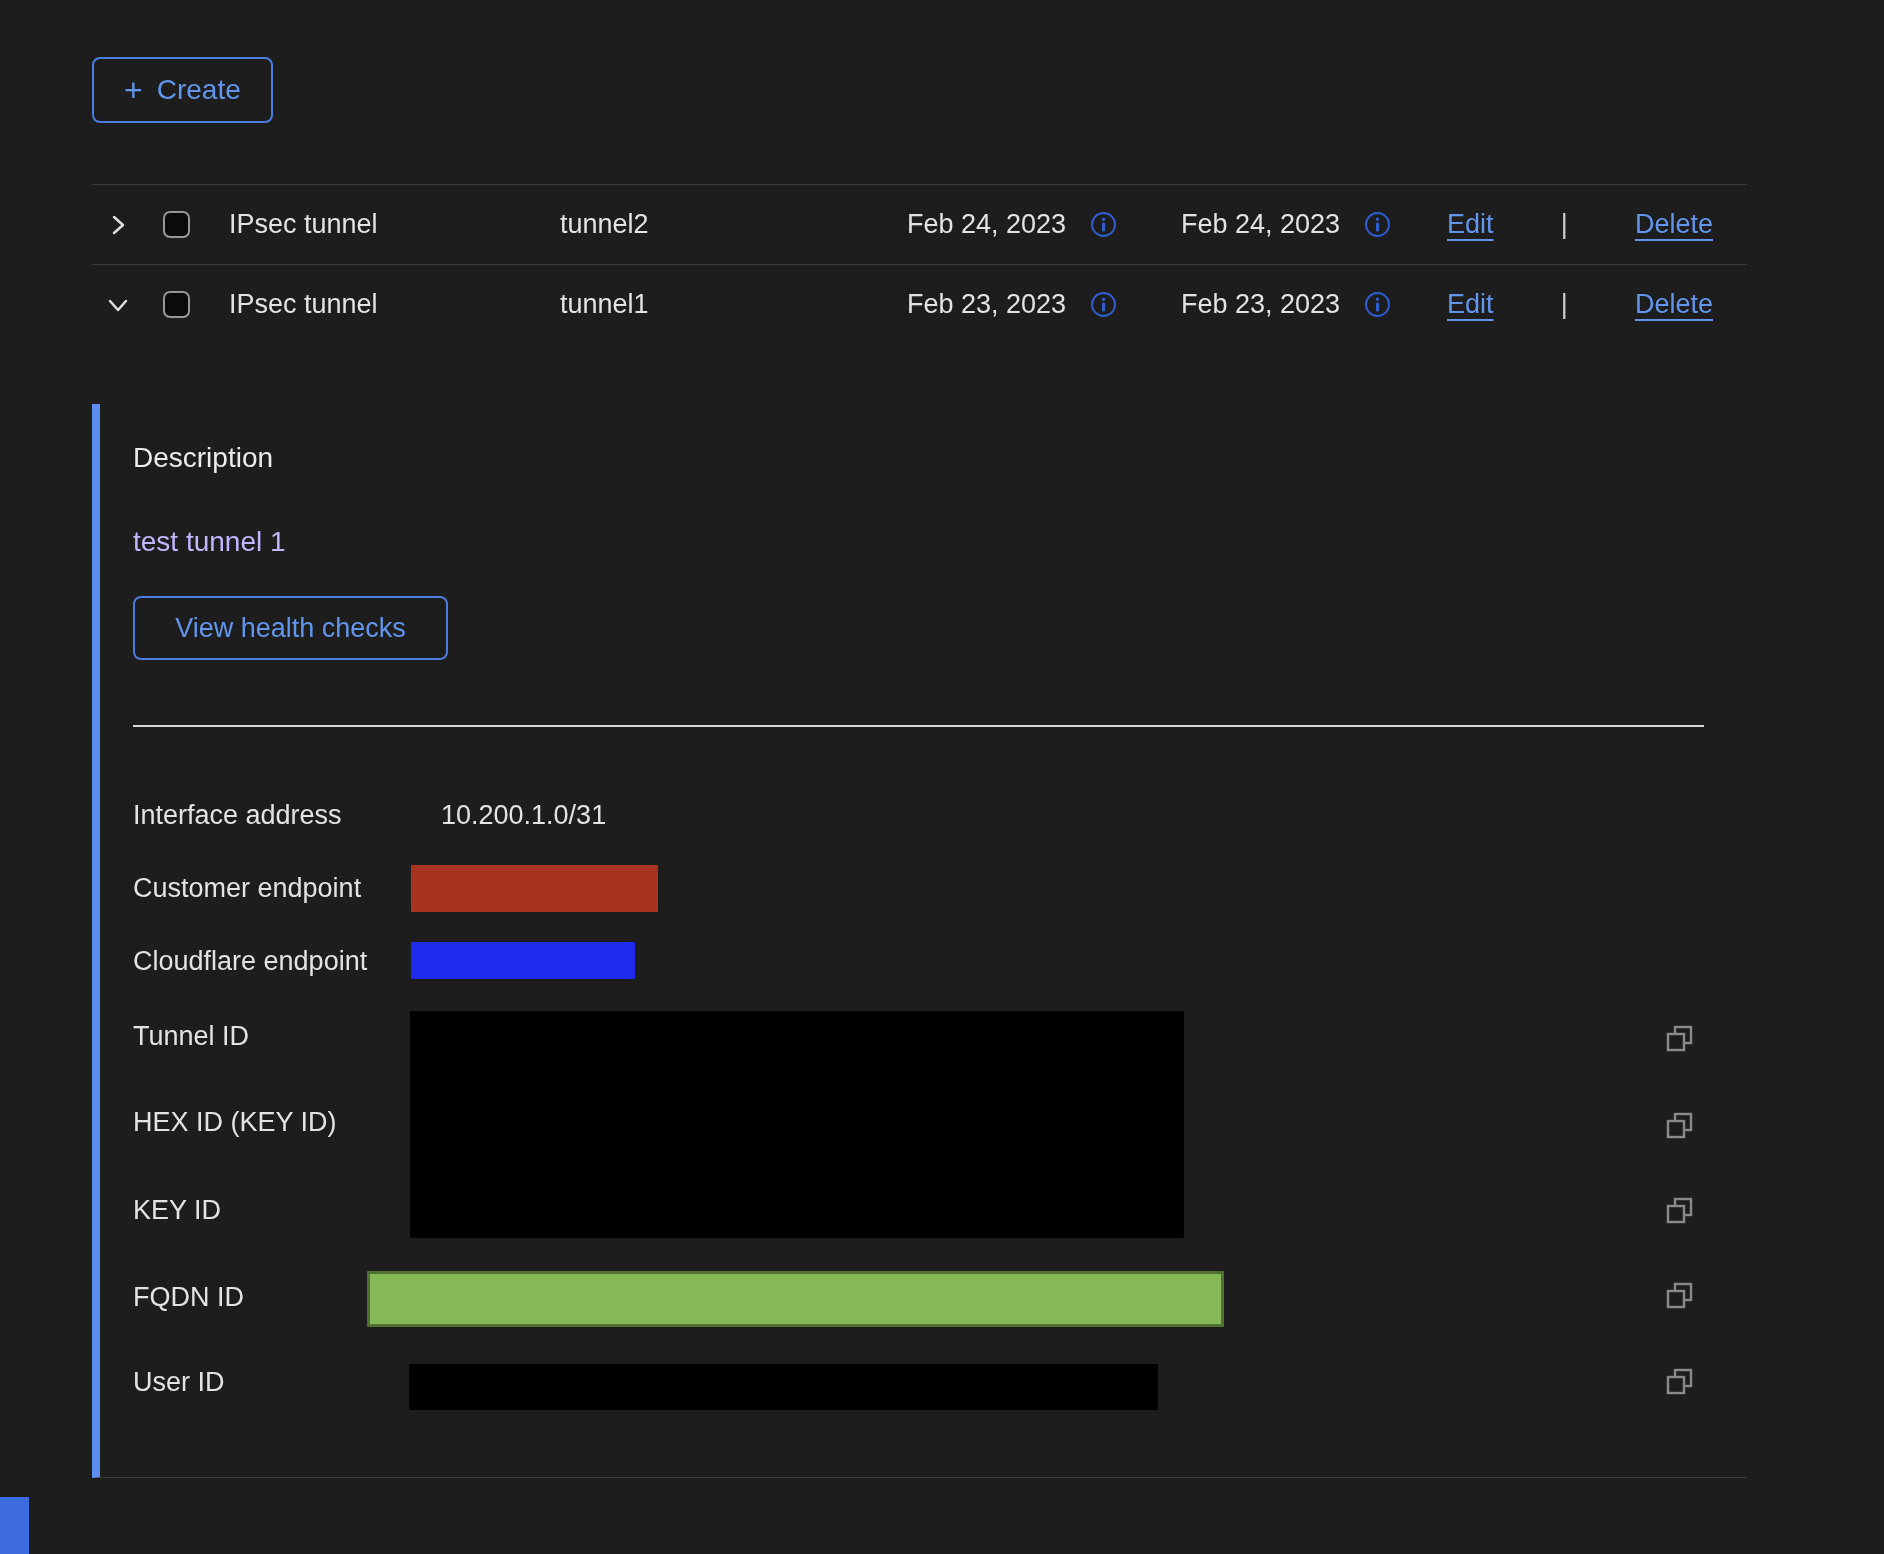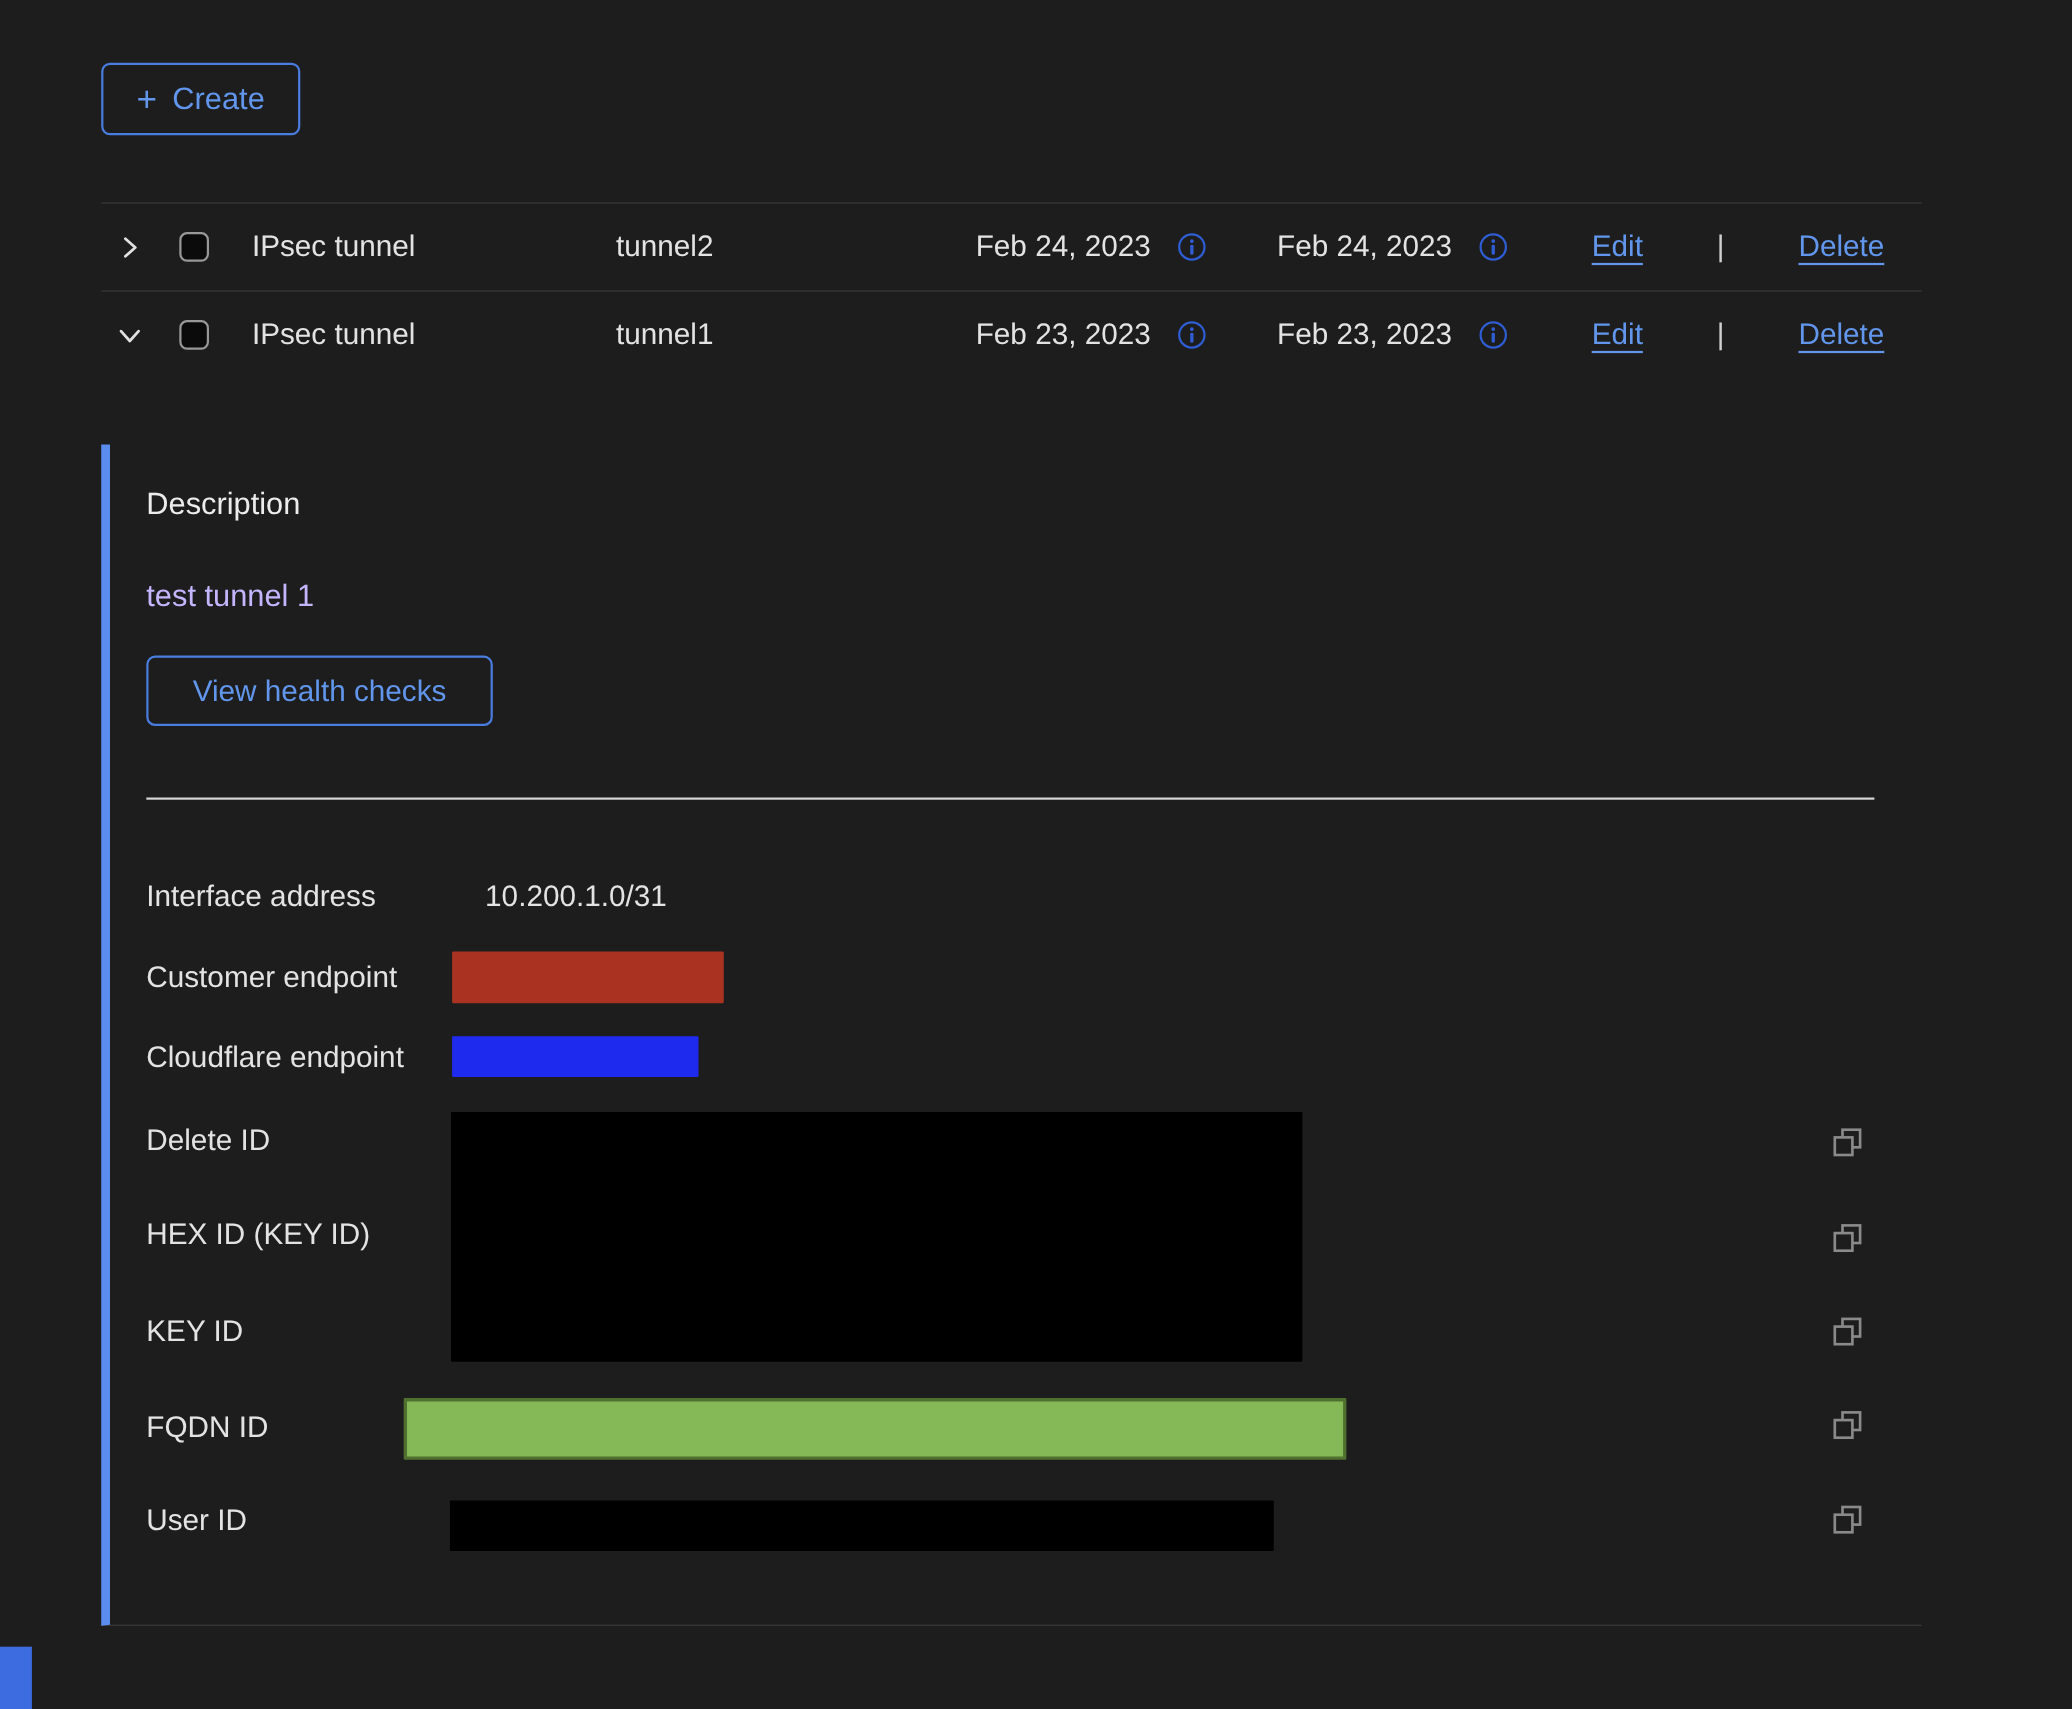--- a/index.html
+++ b/index.html
@@ -30,21 +30,21 @@
     display: grid;
     grid-template-columns: 63px 74px 331px 327px 274px 286px 300px;
     align-items: center;
   }
   .t-head { height: 60px; font-weight: 700; font-size: 27px; color: #f2f2f2; }
   .t-body-row { height: 80px; font-size: 27px; color: #e3e3e3; border-top: 1px solid #3d3d3d; }
   .cell { display: flex; align-items: center; }
   .cell-expand { padding-left: 14px; }
   .cell-check { padding-left: 8px; }
   .cell-actions { justify-content: space-between; padding-right: 34px; gap: 16px; }
-  .cell-date { gap: 24px; }
+  .cell-date { gap: 24px; margin-left: 20px; }
 
   .checkbox {
     width: 27px; height: 27px; border-radius: 7px;
     border: 2px solid #989898; background: #0b0b0b; cursor: pointer;
   }
   .chev { width: 24px; height: 24px; cursor: pointer; display: block; }
 
   .link {
     color: #6196ec; text-decoration: underline;
     text-underline-offset: 6px; cursor: pointer; font-size: 27px;
@@ -183,21 +183,21 @@
     <div class="abs f-value" style="left:341px; top:395px">10.200.1.0/31</div>
 
     <div class="abs f-label" style="top:468px">Customer endpoint</div>
     <div class="abs redact redact-red"></div>
 
     <div class="abs f-label" style="top:541px">Cloudflare endpoint</div>
     <div class="abs redact redact-blue"></div>
 
     <div class="abs redact redact-black-lg"></div>
 
-    <div class="abs f-label" style="top:616px">Delete ID</div>
+    <div class="abs f-label" style="top:616px">Tunnel ID</div>
     <svg class="abs copy-icon" style="top:621px" viewBox="0 0 27 27">
       <rect x="9" y="2" width="16" height="16" fill="none" stroke="#8a8a8a" stroke-width="2.4"></rect>
       <rect x="2" y="9" width="16" height="16" fill="#1d1d1d" stroke="#8a8a8a" stroke-width="2.4"></rect>
     </svg>
 
     <div class="abs f-label" style="top:702px">HEX ID (KEY ID)</div>
     <svg class="abs copy-icon" style="top:708px" viewBox="0 0 27 27">
       <rect x="9" y="2" width="16" height="16" fill="none" stroke="#8a8a8a" stroke-width="2.4"></rect>
       <rect x="2" y="9" width="16" height="16" fill="#1d1d1d" stroke="#8a8a8a" stroke-width="2.4"></rect>
     </svg>

